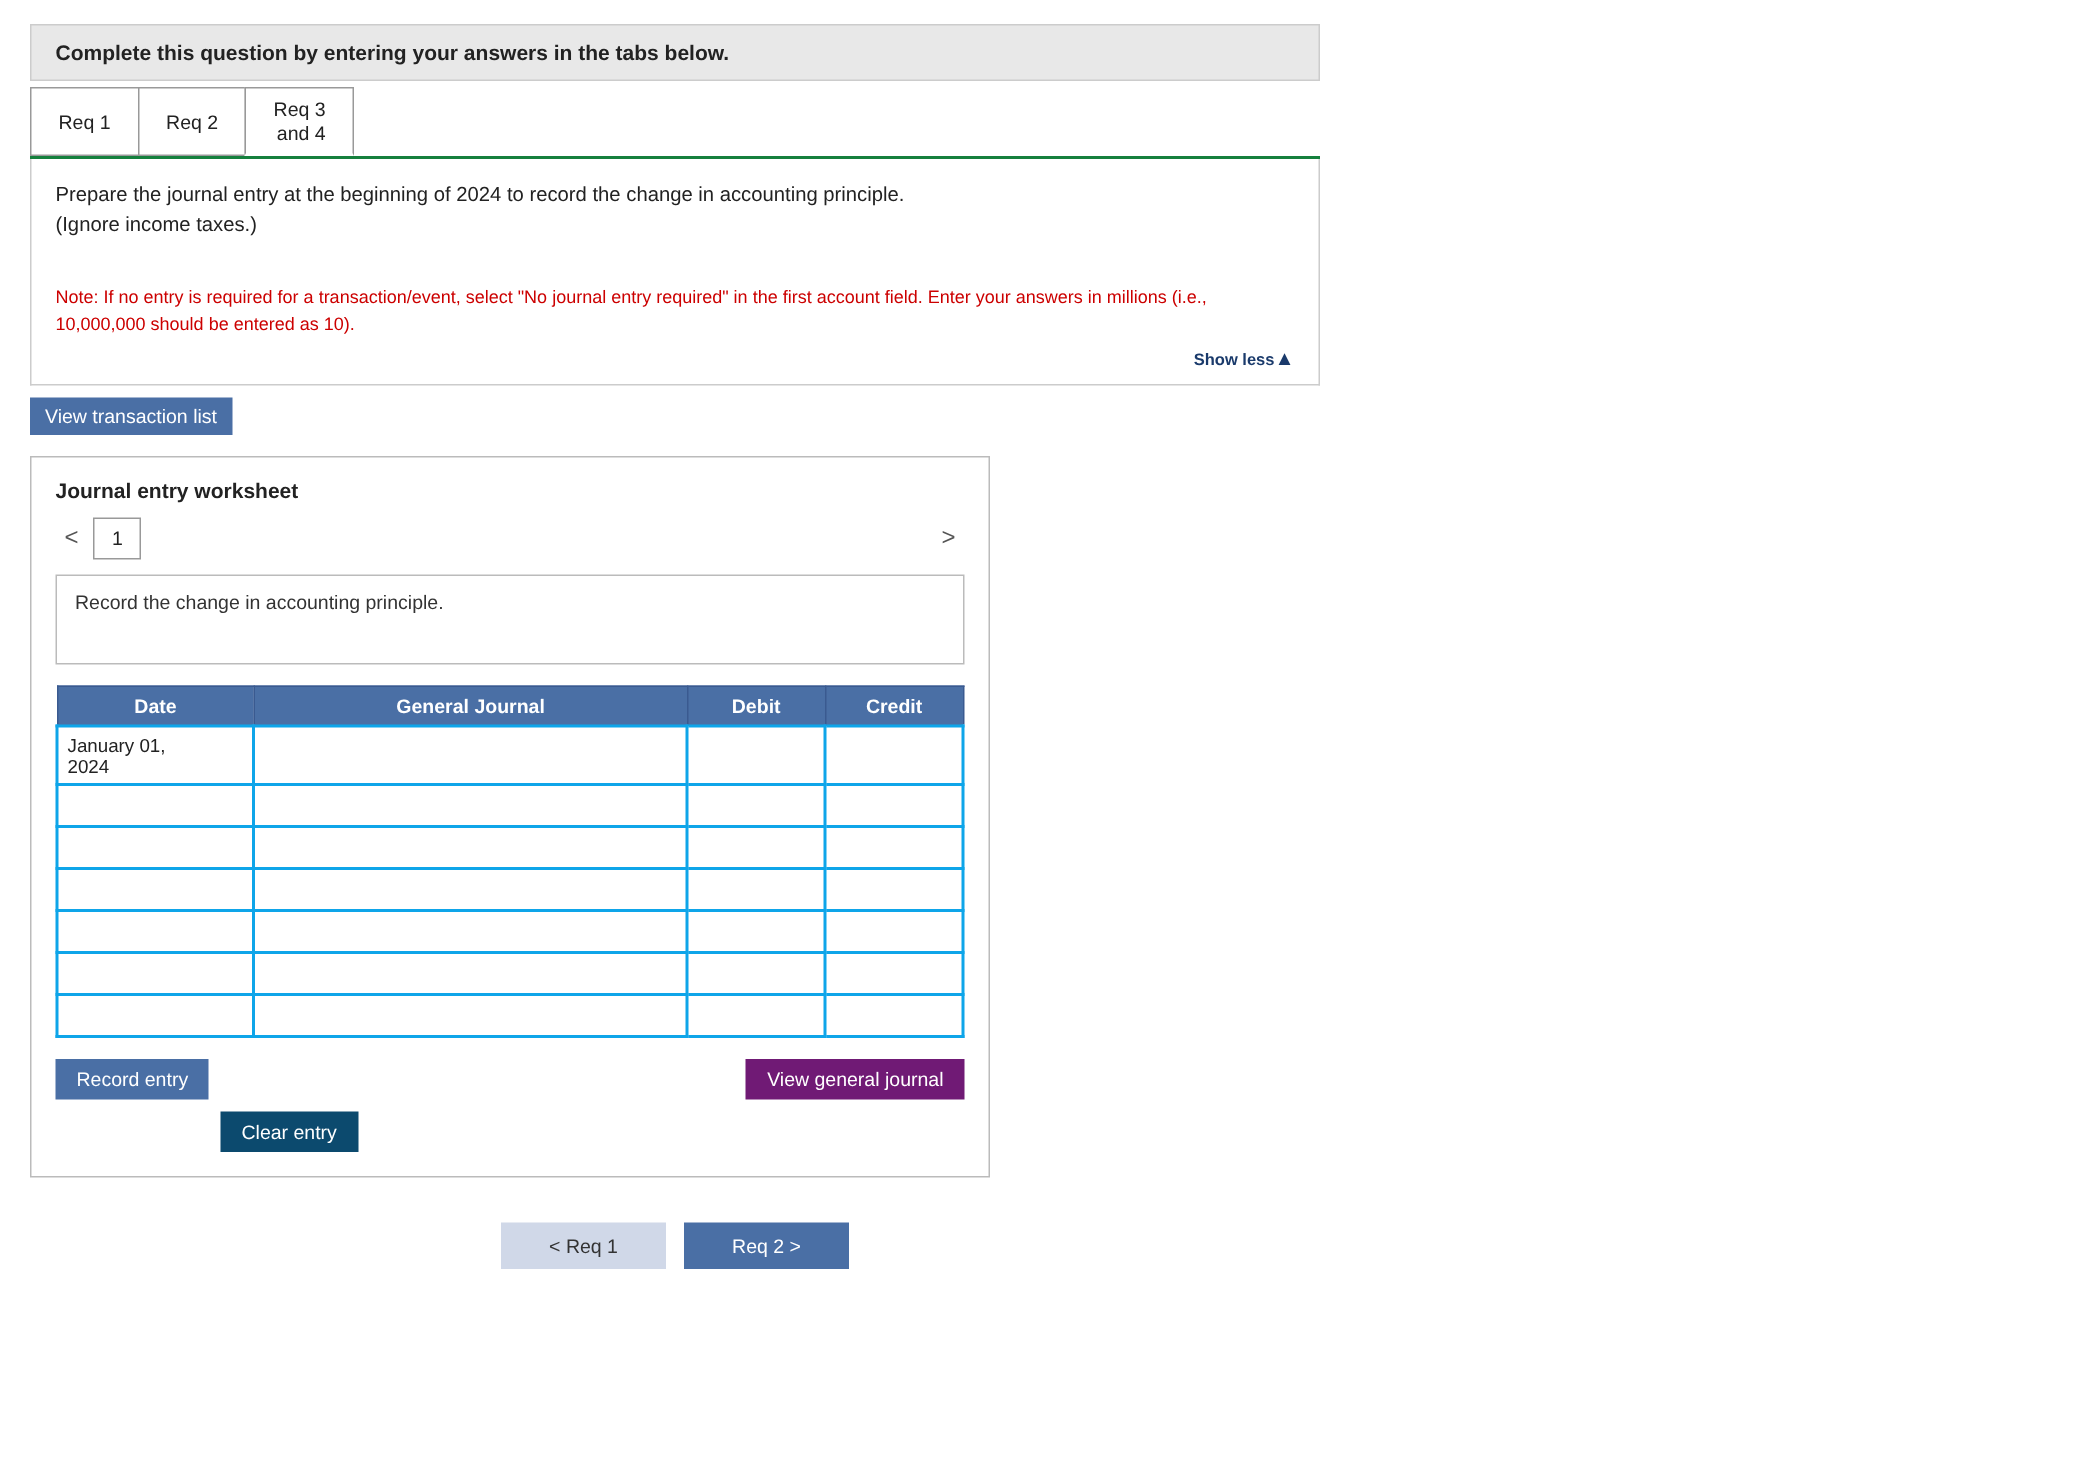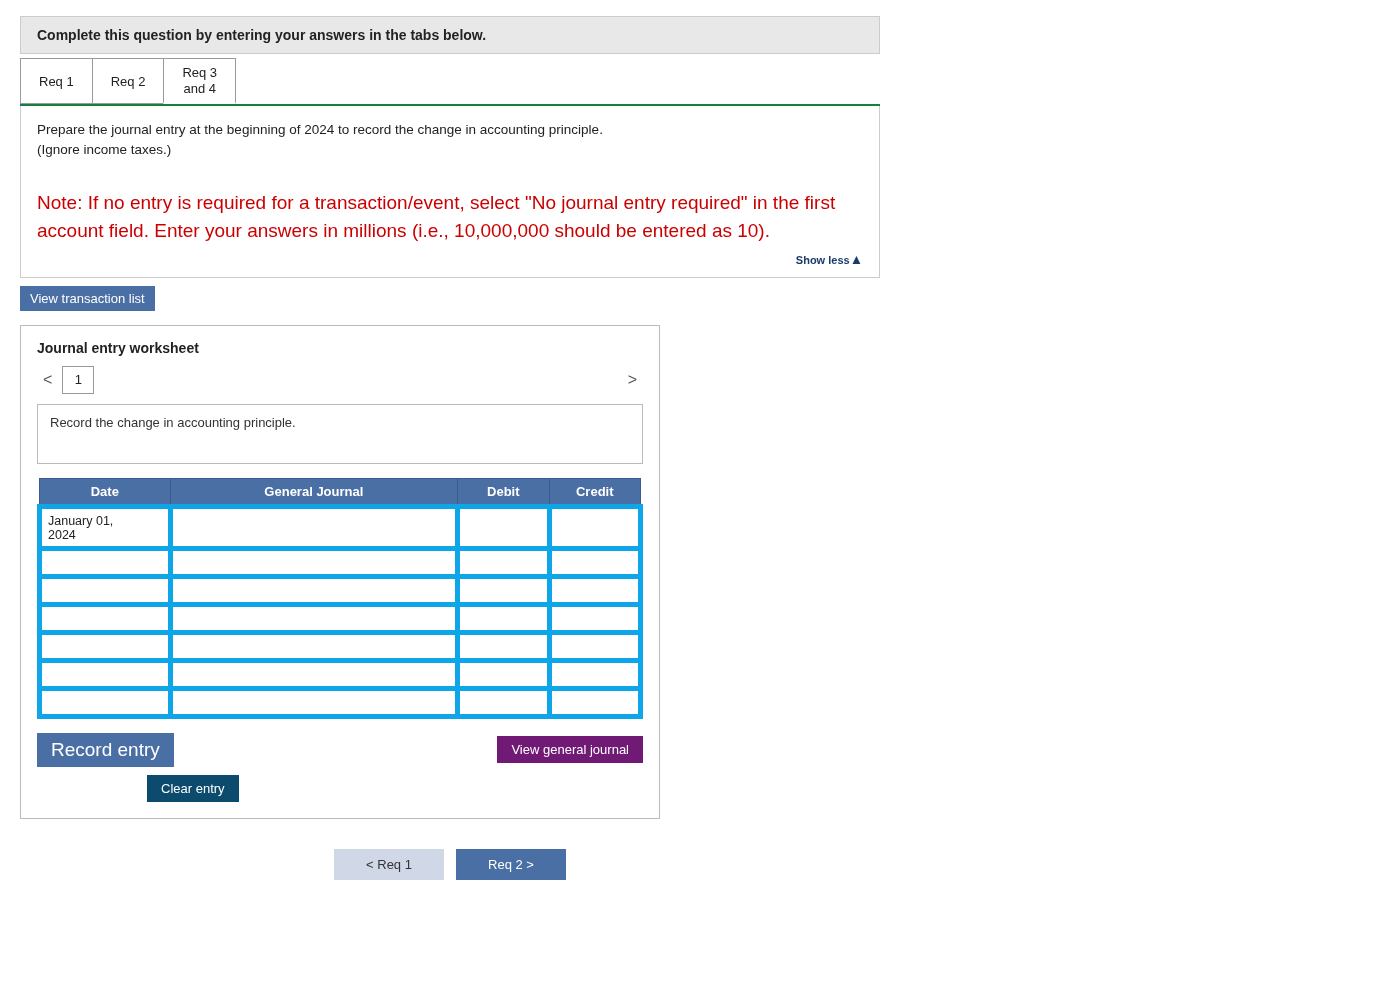--- a/index.html
+++ b/index.html
@@ -47,41 +47,41 @@
     }
 
     .tab.active {
       background: #fff;
       border-bottom: 2px solid #fff;
       font-weight: normal;
       z-index: 1;
     }
 
     .tab-req3 {
-      text-align: center;
+      text-align: right;
       line-height: 1.2;
     }
 
     .content-area {
       border: 1px solid #ccc;
       border-top: none;
       padding: 14px 16px 10px;
       background: #fff;
     }
 
     .description-text {
       font-size: 13.5px;
       color: #222;
       margin-bottom: 6px;
       line-height: 1.5;
     }
 
     .note-red {
       color: #cc0000;
-      font-size: 19px;
+      font-size: 12px;
       line-height: 1.5;
       margin-bottom: 6px;
       margin-top: 28px;
     }
 
     .show-less {
       text-align: right;
       font-weight: bold;
       color: #1a3a6b;
       font-size: 13.5px;
@@ -184,21 +184,21 @@
       border: 1px solid #3a5a90;
       font-weight: bold;
     }
 
     .journal-table th.date-col { width: 100px; }
     .journal-table th.journal-col { width: 220px; }
     .journal-table th.debit-col { width: 70px; }
     .journal-table th.credit-col { width: 70px; }
 
     .journal-table td {
-      border: 5px solid #0ea5e9;
+      border: 2px solid #0ea5e9;
       padding: 4px 6px;
       height: 28px;
       margin-top: 36px;
     }
 
     .journal-table td.date-cell {
       font-size: 12.5px;
       vertical-align: top;
       padding-top: 5px;
     }
@@ -217,21 +217,21 @@
       gap: 8px;
       margin-bottom: 8px;
     }
 
     .record-entry-btn {
       background: #4a6fa5;
       color: #fff;
       border: none;
       padding: 6px 14px;
       cursor: pointer;
-      font-size: 19px;
+      font-size: 13px;
     }
 
     .view-general-btn {
       background: #701a75;
       color: #fff;
       border: none;
       padding: 6px 14px;
       cursor: pointer;
       font-size: 13px;
       margin-left: auto;

